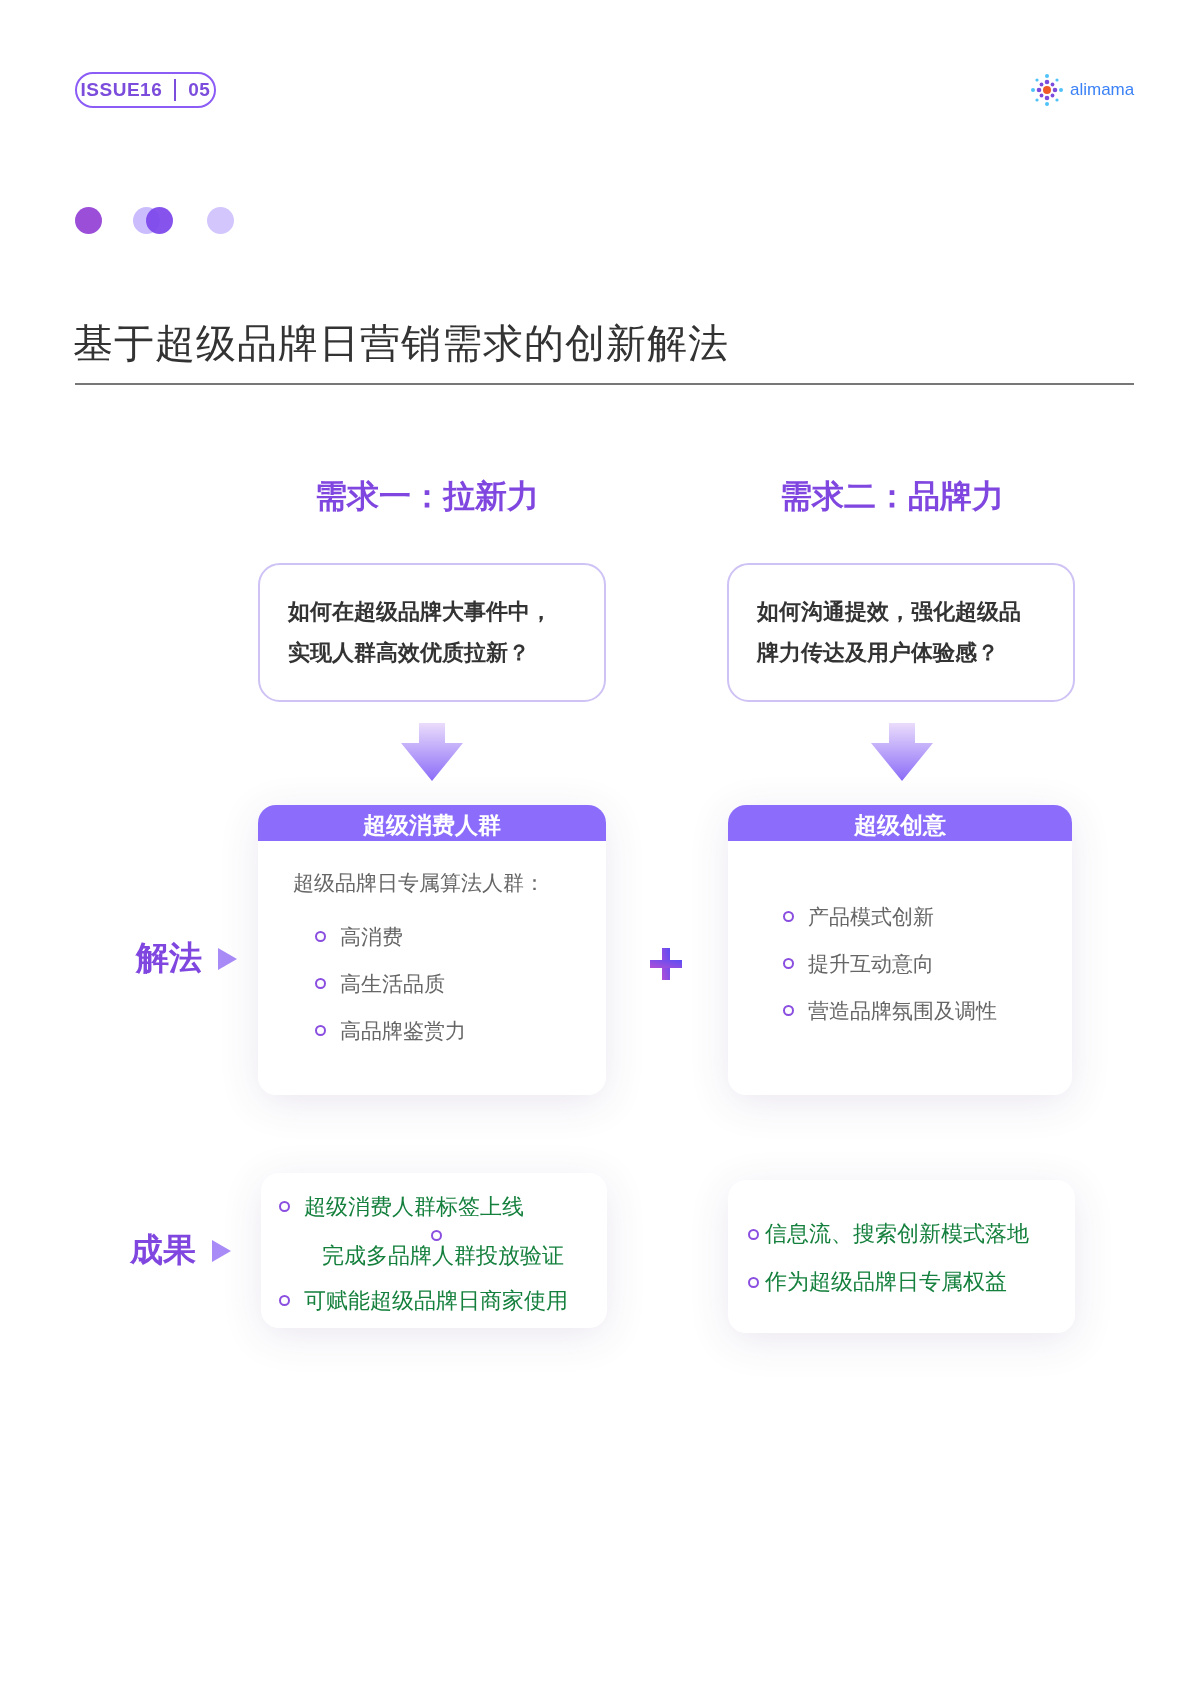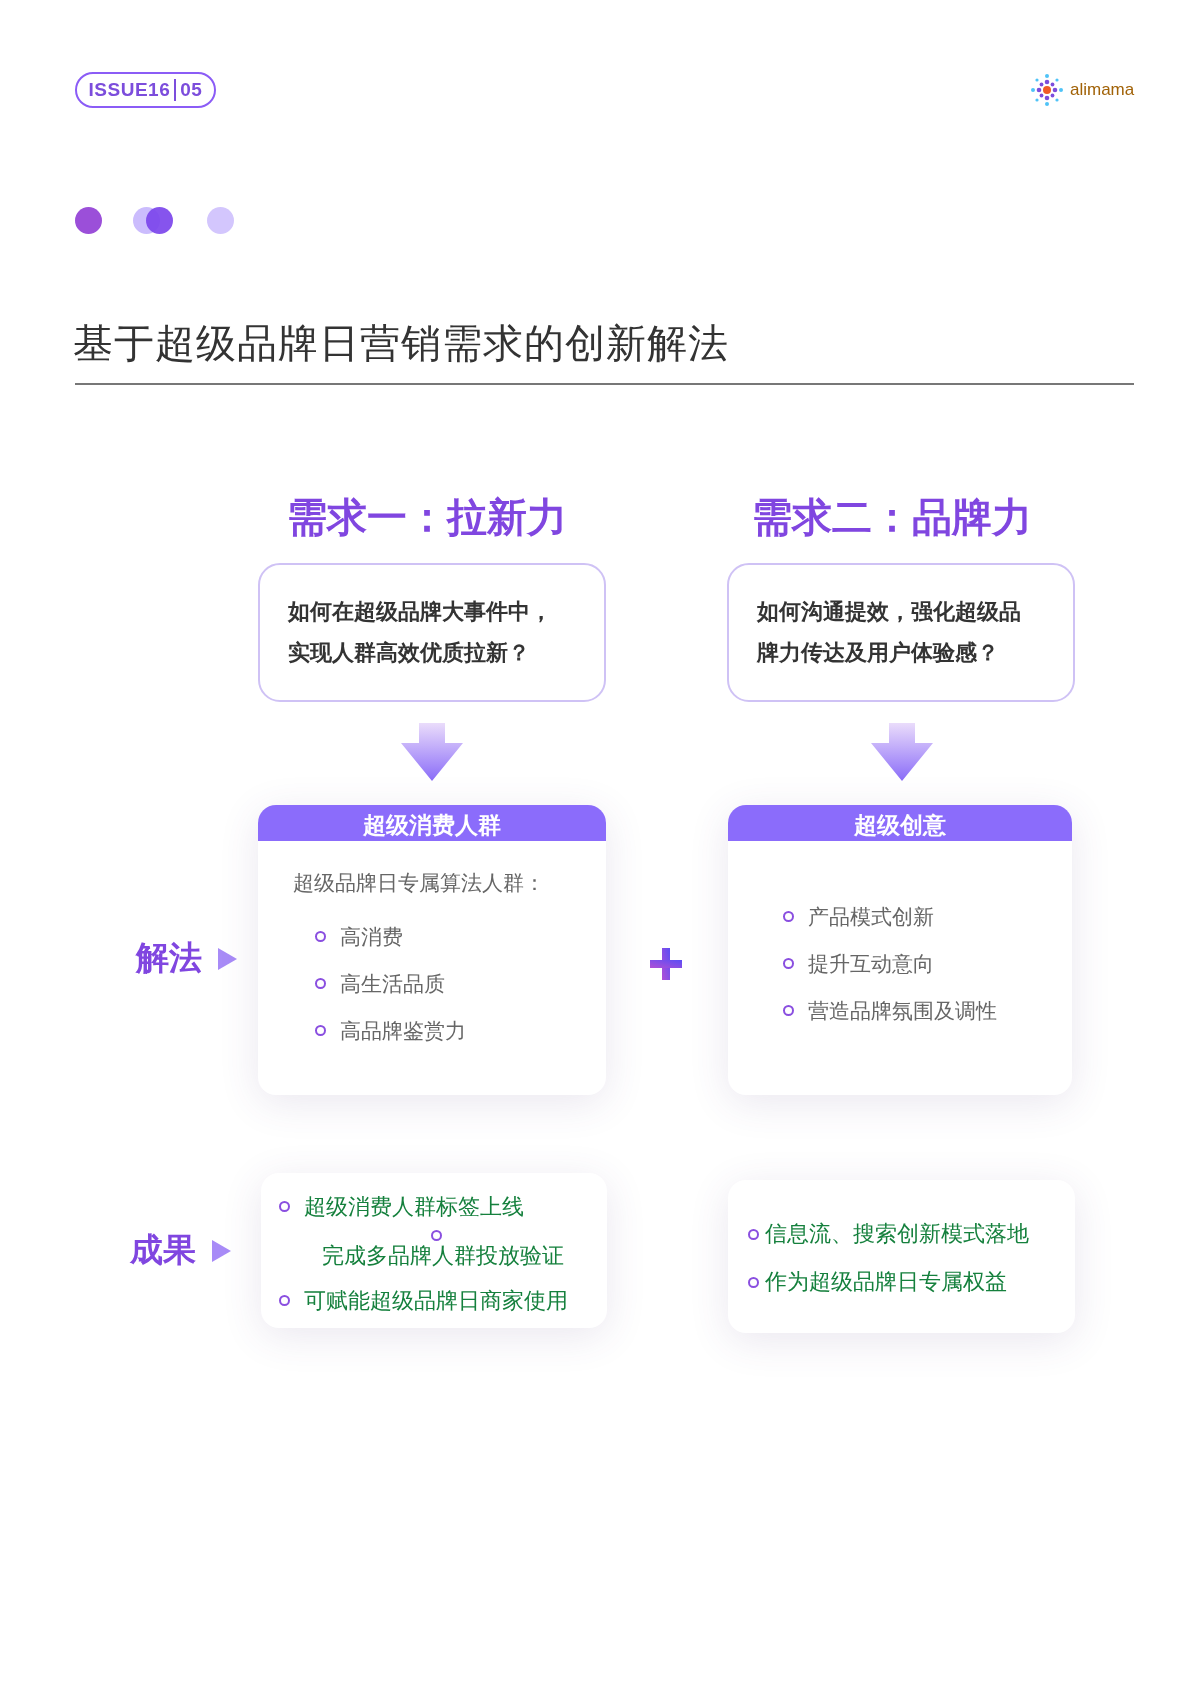--- a/index.html
+++ b/index.html
@@ -1,28 +1,28 @@
 <!DOCTYPE html>
 <html><head>
 <meta charset="utf-8">
 <style>
   html, body { margin:0; padding:0; }
   body { width:1200px; height:1696px; background:#ffffff; position:relative; overflow:hidden;
          font-family:"DejaVu Sans","Liberation Sans",sans-serif; color:#333; }
   .abs { position:absolute; }
   .badge { left:75px; top:72px; width:141px; height:36px; box-sizing:border-box; border:2px solid #8b5cf6;
            border-radius:18px; display:flex; align-items:center; justify-content:center;
-           color:#7c4ddc; font-size:19px; font-family:"Liberation Sans",sans-serif; font-weight:bold; letter-spacing:0.5px; }
+           color:#7c4ddc; font-size:19px; font-family:"Liberation Sans",sans-serif; font-weight:bold; letter-spacing:0.5px;gap:8px; }
   .badge .sep { display:inline-block; width:2px; height:22px; background:#7c4ddc; margin:0 4px; }
   .logo { left:1030px; top:72px; height:36px; display:flex; align-items:center; gap:6px; }
-  .logo-text { font-family:"Liberation Sans",sans-serif; font-size:17px; color:#a16207; }
+  .logo-text { font-family:"Liberation Sans",sans-serif; font-size:17px; color:#3b82f6; }
   .dot { width:27px; height:27px; border-radius:50%; top:207px; }
   .title { left:73px; top:316px; font-size:40px; color:#333; letter-spacing:1px; white-space:nowrap; }
   .rule { left:75px; top:383px; width:1059px; height:2px; background:#777; }
-  .heading { top:490px; font-size:40px; font-weight:bold; color:#8046e0; white-space:nowrap; transform:translateX(-50%); }
+  .heading { top:475px; font-size:32px; font-weight:bold; color:#8046e0; white-space:nowrap; transform:translateX(-50%); }
   .qbox { top:563px; width:348px; height:139px; box-sizing:border-box; border:2px solid #cfc2f5; border-radius:22px;
           background:#fff; padding:26px 0 0 28px; font-size:22px; line-height:41px; color:#333; font-weight:bold; }
   .qbox p { margin:0; white-space:nowrap; }
   .arrow { top:723px; width:62px; height:58px; }
   .card { top:805px; width:348px; height:290px; border-radius:18px; background:#fff;
           box-shadow:0 8px 40px rgba(80,60,120,0.12); overflow:hidden; }
   .card-head { height:36px; background:#8b6cfb; color:#fff; font-size:23px; text-align:center; line-height:40px; font-weight:bold; }
   .card-body { padding:0 0 0 0; font-size:21px; color:#666; }
   .li { display:flex; align-items:center; white-space:nowrap; }
   .bullet { width:7px; height:7px; border:2px solid #8a4fe0; border-radius:50%; margin-right:14px; flex:none; }

